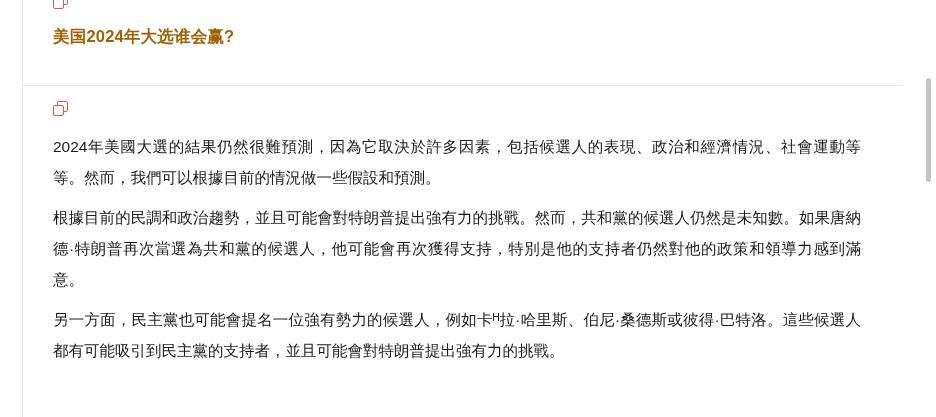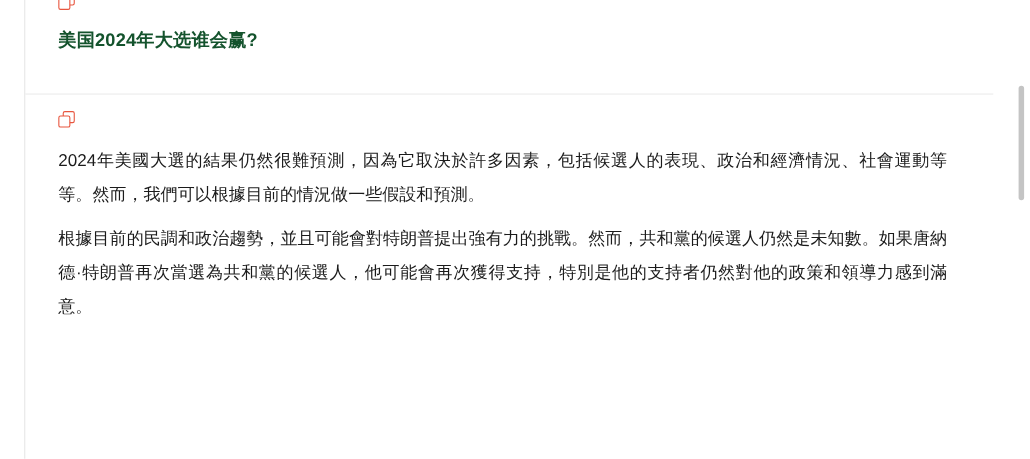--- a/index.html
+++ b/index.html
@@ -77,21 +77,21 @@
     left: 30px;
     top: -6px;
   }
   .user-question {
     position: absolute;
     left: 30px;
     top: 26px;
     font-size: 16.5px;
     font-weight: bold;
     letter-spacing: 0.2px;
-    color: #14532d;
+    color: #a16207;
     white-space: nowrap;
   }
   
   .assistant-block {
     position: absolute;
     left: 0;
     top: 87px;
     width: 880px;
   }
   .assistant-copy {
@@ -158,20 +158,21 @@
 
     <div class="assistant-block">
       <span class="copy-icon assistant-copy">
         <span class="sq-back"></span>
         <span class="sq-front"></span>
       </span>
 
       <div class="assistant-body">
         <p>2024年美國大選的結果仍然很難預測，因為它取決於許多因素，包括候選人的表現、政治和經濟情況、社會運動等等。然而，我們可以根據目前的情況做一些假設和預測。</p>
         <p>根據目前的民調和政治趨勢，並且可能會對特朗普提出強有力的挑戰。然而，共和黨的候選人仍然是未知數。如果唐納德·特朗普再次當選為共和黨的候選人，他可能會再次獲得支持，特別是他的支持者仍然對他的政策和領導力感到滿意。</p>
+        <p>另一方面，民主黨也可能會提名一位強有勢力的候選人，例如卡ᴴ拉·哈里斯、伯尼·桑德斯或彼得·巴特洛。這些候選人都有可能吸引到民主黨的支持者，並且可能會對特朗普提出強有力的挑戰。</p>
       </div>
     </div>
 
   </div>
 
   <div class="right-edge"></div>
   <div class="scroll-track">
     <div class="scroll-thumb"></div>
   </div>
 

